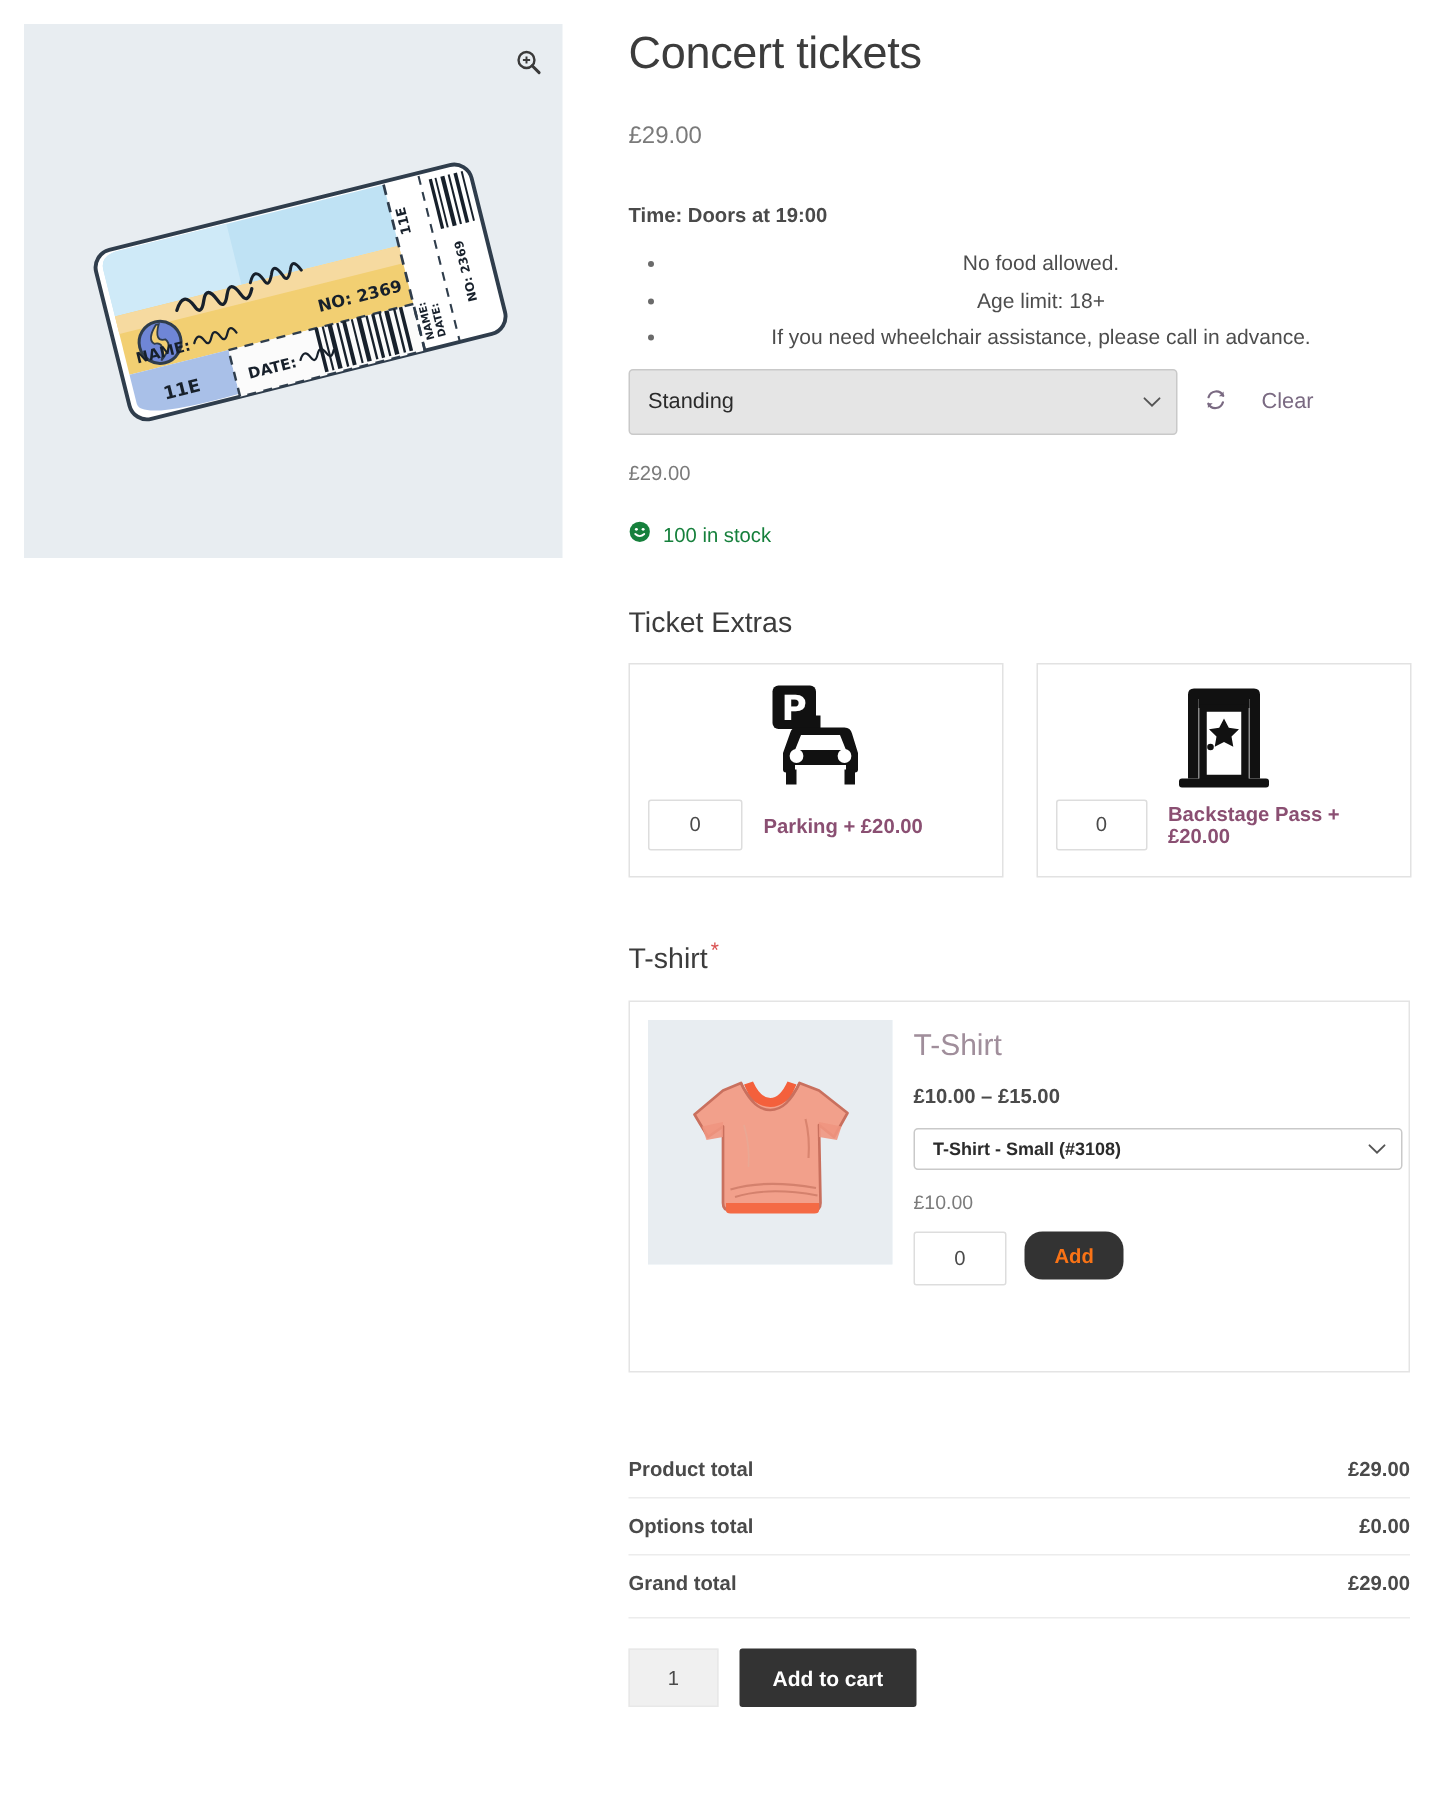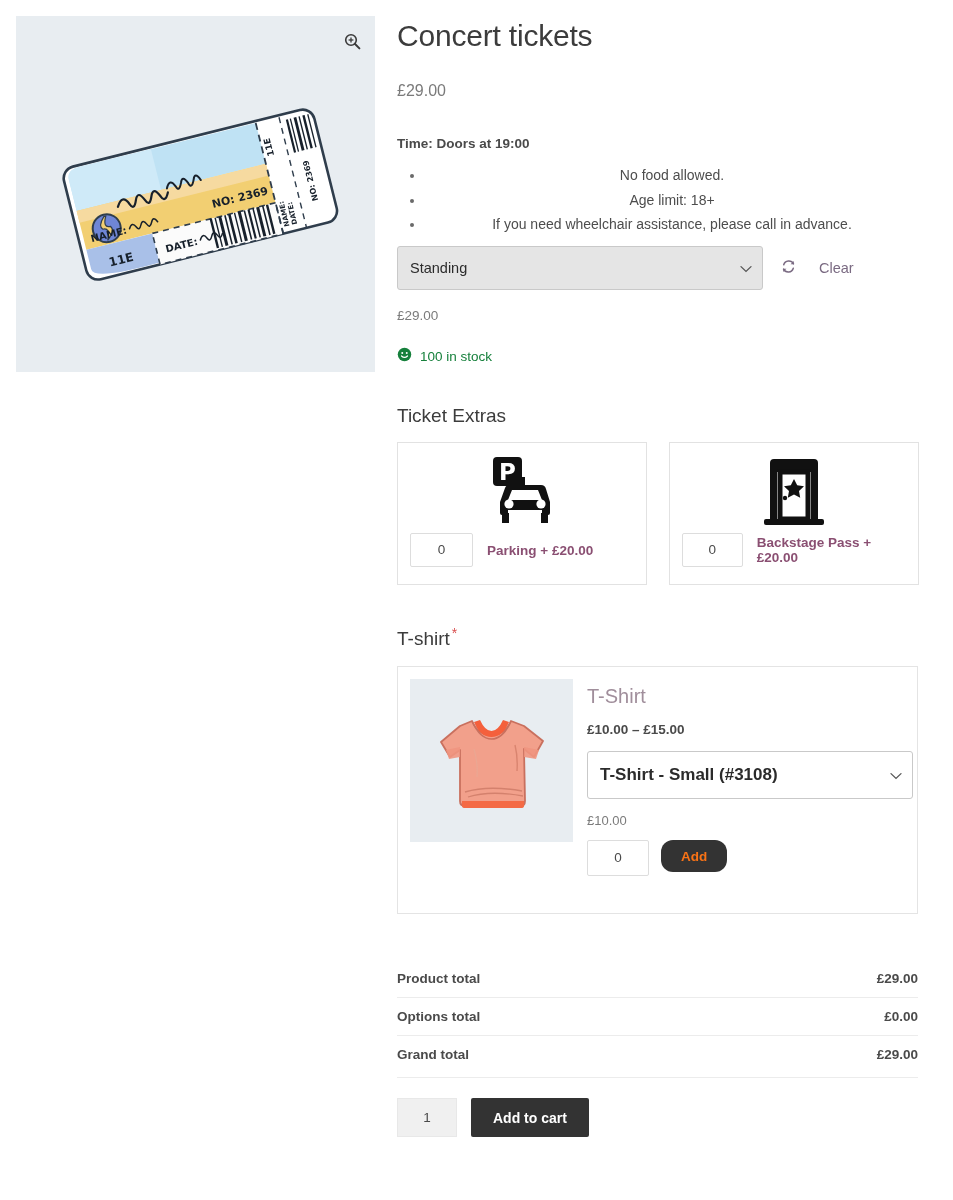--- a/index.html
+++ b/index.html
@@ -35,21 +35,21 @@
     z-index: 5;
   }
   .ticket-wrap {
     position: absolute;
     left: 0; top: 0; width: 359px; height: 356px;
   }
 
   
   .summary {
     position: absolute;
-    left: 397px; top: 0;
+    left: 419px; top: 0;
     width: 522px;
   }
   h1.product-title {
     margin: 18px 0 0 0;
     font-size: 30px;
     font-weight: 400;
     line-height: 1.2;
     color: #3c3c3c;
     letter-spacing: -0.2px;
   }
@@ -209,27 +209,27 @@
   }
   .tshirt-range {
     margin-top: 14px;
     font-size: 13.5px;
     font-weight: bold;
     color: #4a4a4a;
   }
   .tshirt-select {
     position: relative;
     margin-top: 14px;
-    width: 326px; height: 48px;
+    width: 326px; height: 28px;
     border: 1px solid #c9c9c9;
     border-radius: 3px;
     background: #fff;
     display: flex; align-items: center;
     padding: 0 12px;
-    font-size: 17px;
+    font-size: 12px;
     font-weight: bold;
     color: #2b2b2b;
     cursor: pointer;
   }
   .tshirt-select .caret {
     position: absolute; right: 10px; top: 50%;
     transform: translateY(-50%);
     color: #555;
   }
   .tshirt-price {

